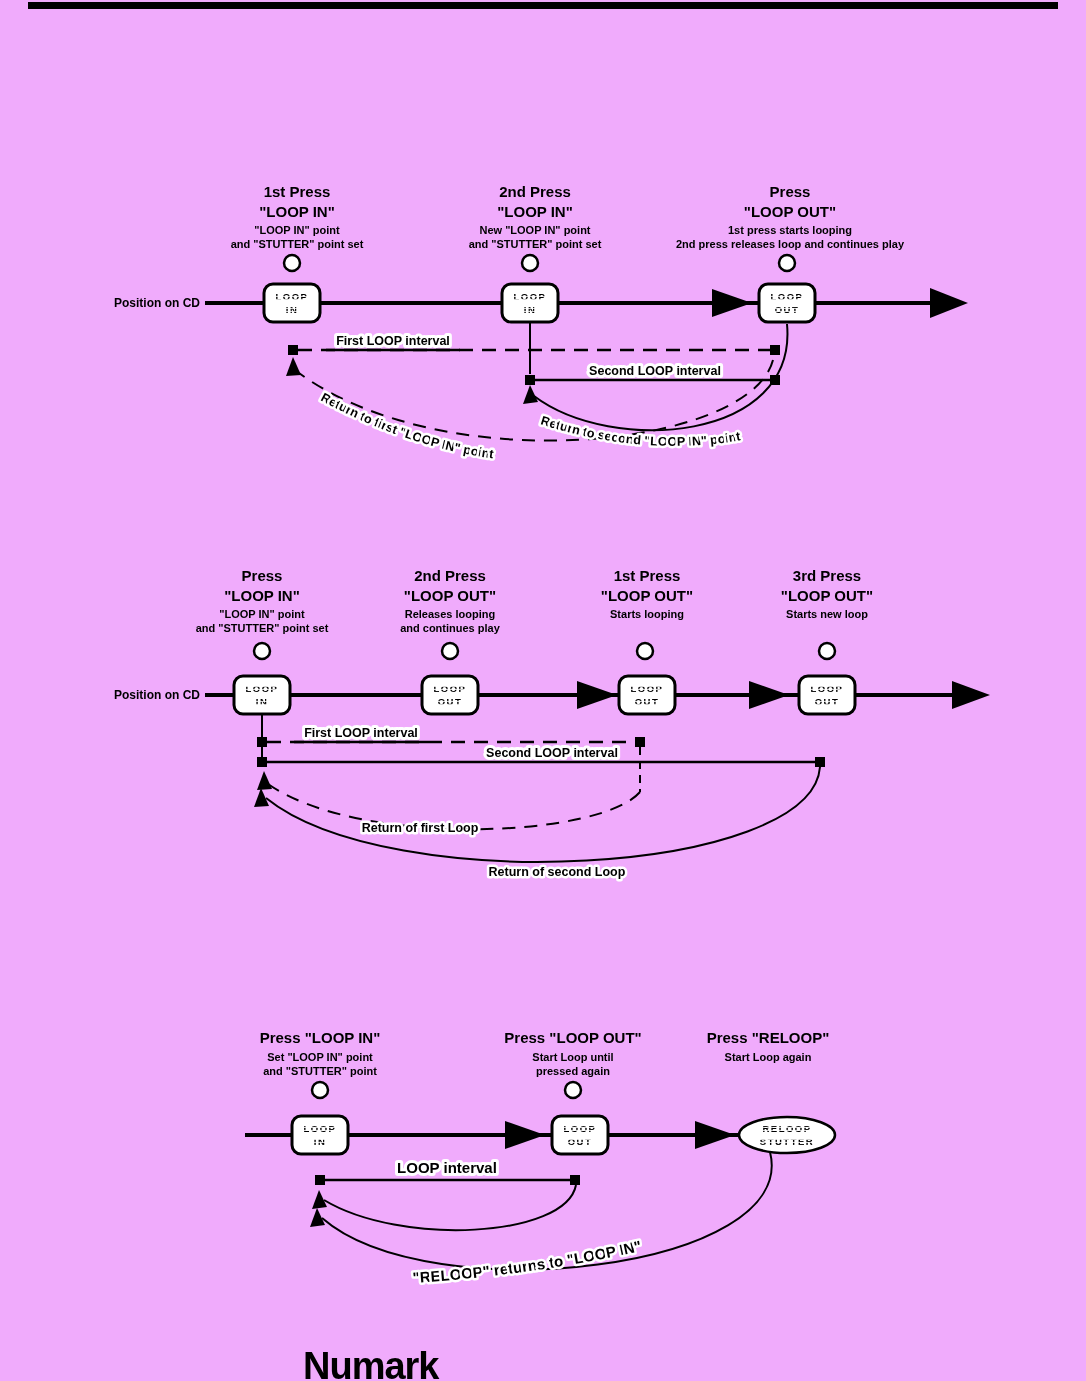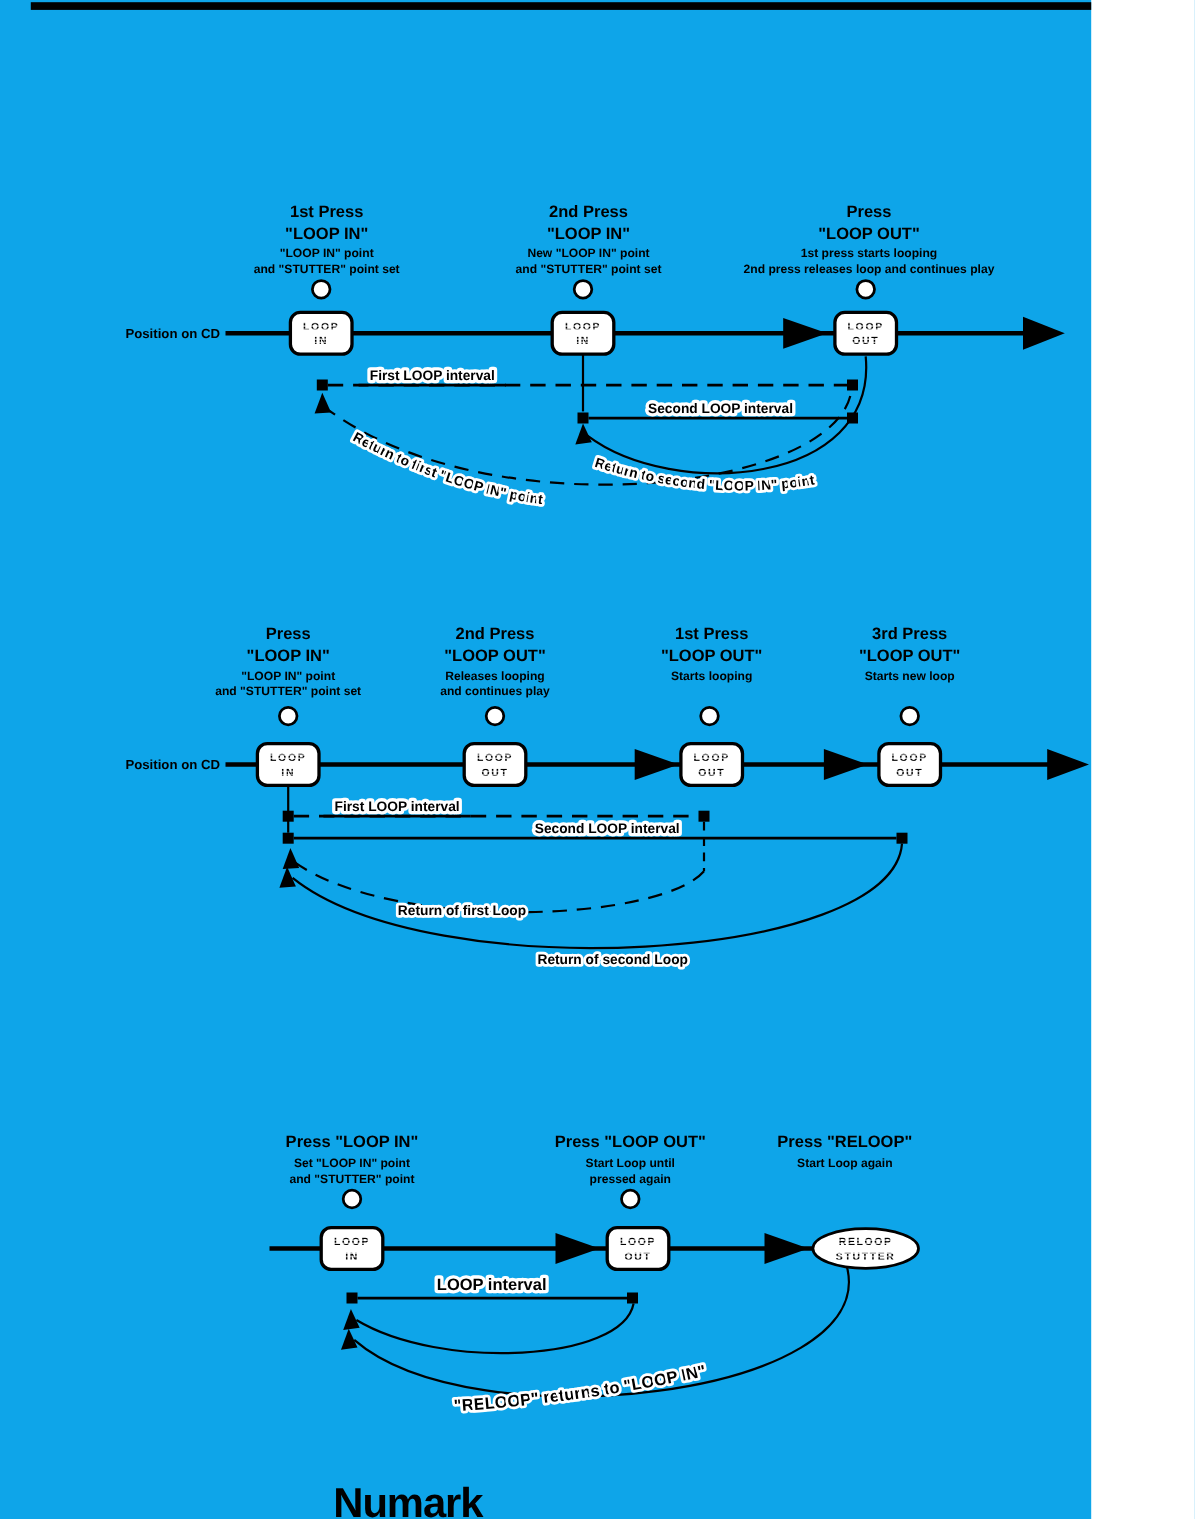--- a/index.html
+++ b/index.html
@@ -1,16 +1,16 @@
 <!DOCTYPE html>
 <html><head>
 <meta charset="utf-8">
 <style>
   html,body{margin:0;padding:0;background:#fff;}
-  .page{position:relative;width:992px;height:1381px;background:#0ea5e9;font-family:"Liberation Sans",sans-serif;overflow:hidden;}
+  .page{position:relative;width:1086px;height:1381px;background:#f0abfc;font-family:"Liberation Sans",sans-serif;overflow:hidden;}
   svg{display:block;}
   svg text{font-family:"Liberation Sans",sans-serif;fill:#000;}
   .h-big{font-size:15px;font-weight:bold;text-anchor:middle;}
   .h-sub{font-size:11px;font-weight:bold;text-anchor:middle;}
   .pos{font-size:12px;font-weight:bold;text-anchor:end;}
   .lbl{font-size:12.5px;font-weight:bold;text-anchor:middle;paint-order:stroke;stroke:#fff;stroke-width:6px;stroke-linejoin:round;}
   .lbl-big{font-size:15px;font-weight:bold;text-anchor:middle;paint-order:stroke;stroke:#fff;stroke-width:6px;stroke-linejoin:round;}
   .btn-txt{font-size:9.5px;font-weight:bold;text-anchor:middle;letter-spacing:1.5px;fill:url(#stripes);}
   .curve-txt{font-size:12.5px;font-weight:bold;paint-order:stroke;stroke:#fff;stroke-width:5px;stroke-linejoin:round;}
   .curve-txt-big{font-size:15px;font-weight:bold;paint-order:stroke;stroke:#fff;stroke-width:5px;stroke-linejoin:round;}

